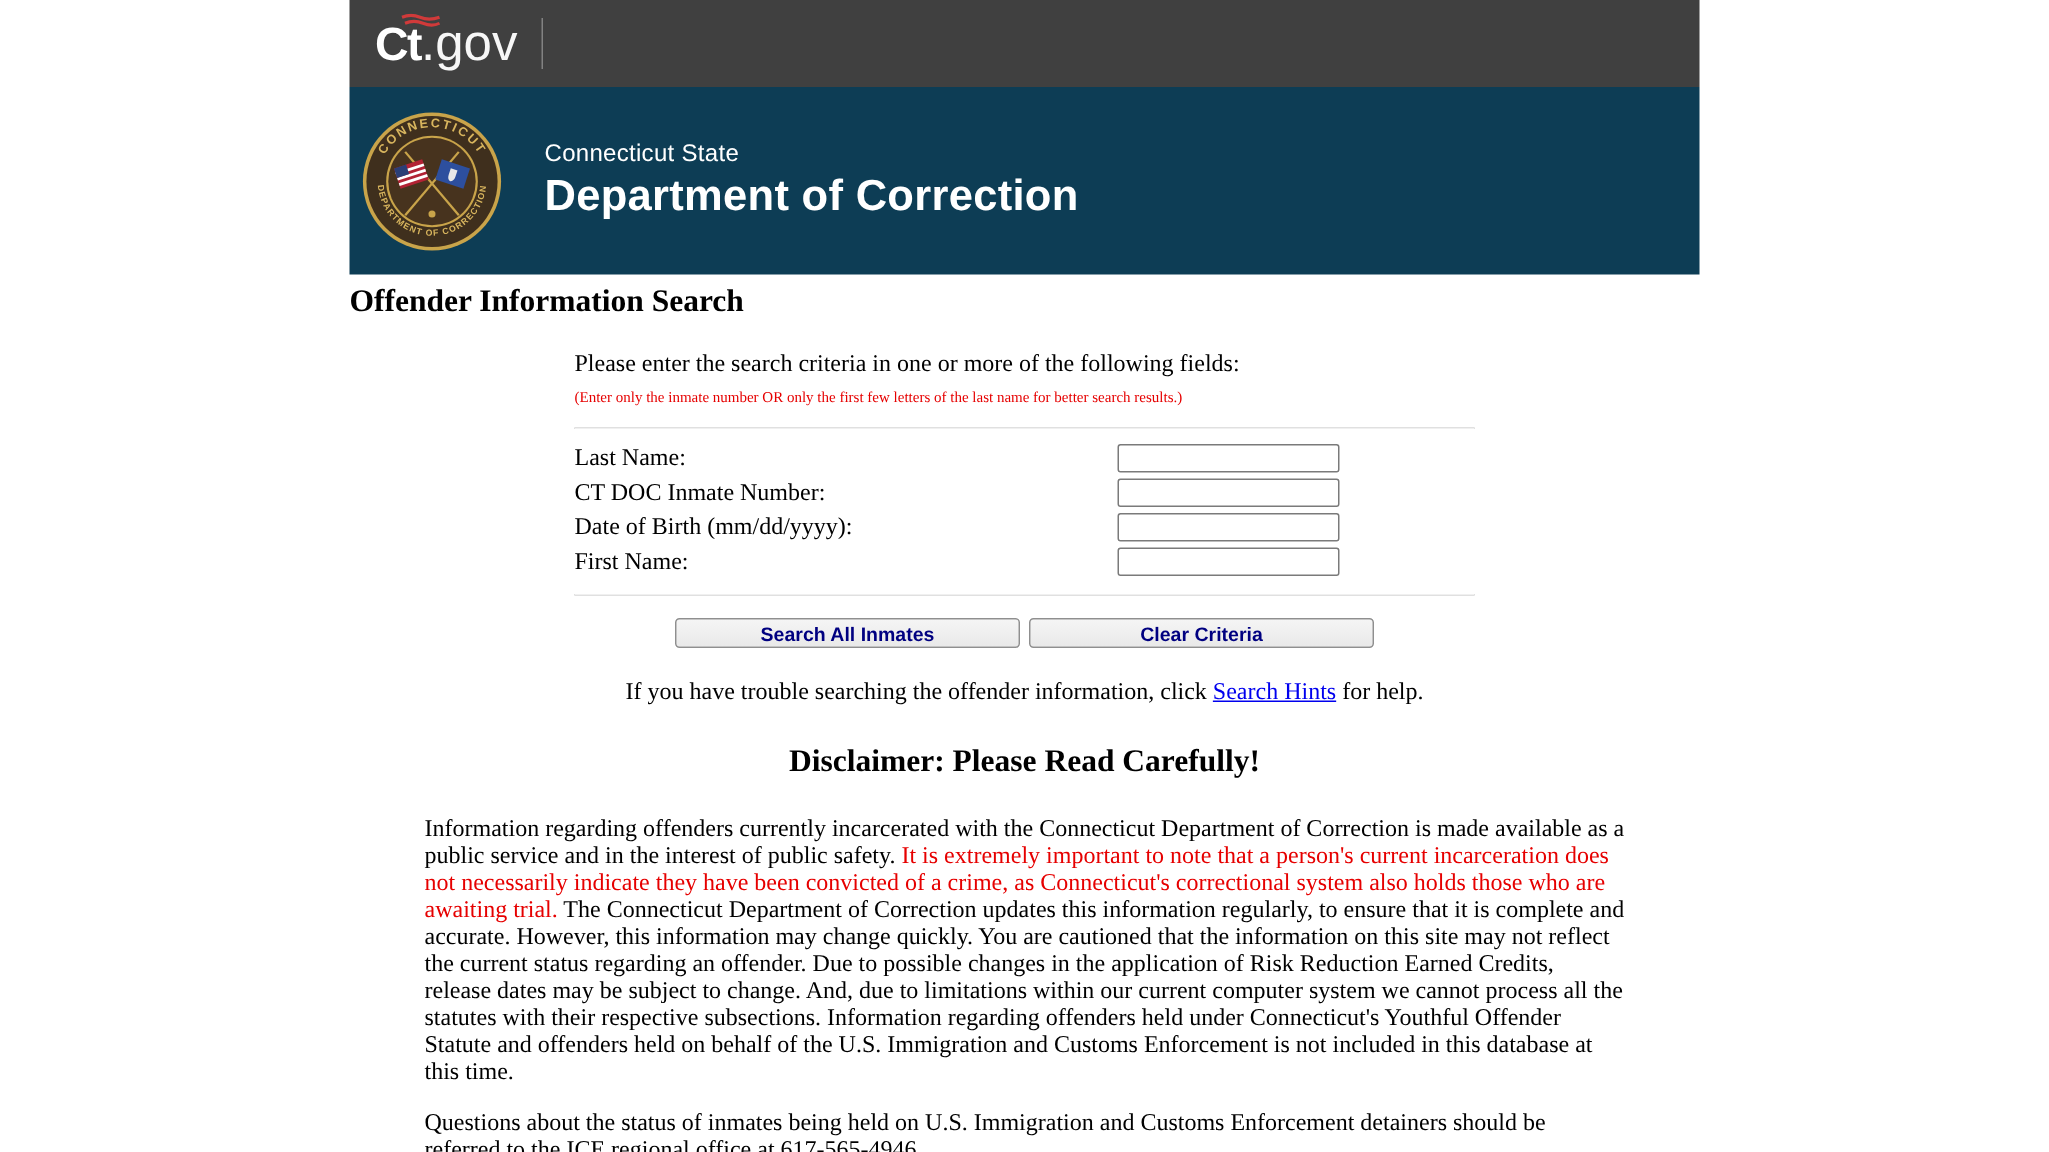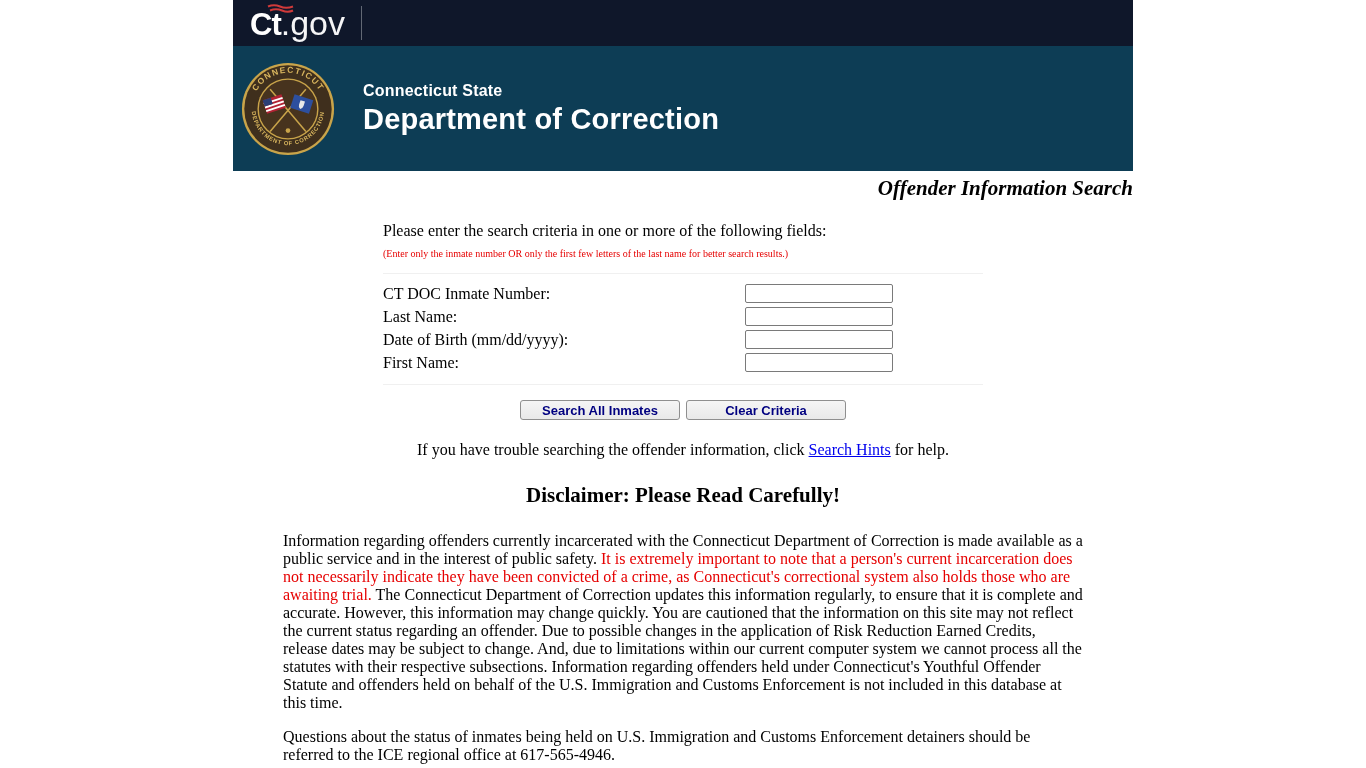--- a/index.html
+++ b/index.html
@@ -5,21 +5,21 @@
   * { box-sizing: border-box; }
   html, body { margin: 0; padding: 0; background: #ffffff; }
   body {
     width: 1366px; height: 768px; overflow: hidden;
     font-family: "Liberation Serif", serif; color: #000;
   }
   .content-col { width: 900px; margin: 0 auto; }
 
   
   .topbar {
-    height: 46px; background: #0f172a;
+    height: 58px; background: #404040;
     display: flex; align-items: center; padding-left: 17px;
   }
   .ctgov-logo {
     position: relative; display: flex; align-items: baseline;
     color: #fff; font-family: "Liberation Sans", sans-serif;
     padding-right: 16px; cursor: pointer; text-decoration: none;
   }
   .ctgov-logo .ct { font-size: 31px; font-weight: bold; letter-spacing: -1px; line-height: 1; }
   .ctgov-logo .gov { font-size: 34px; font-weight: 300; line-height: 1; opacity: .96; }
   .ctgov-stripes { position: absolute; top: -3px; left: 17px; }
@@ -29,42 +29,42 @@
     font-size: 16px; line-height: 20px; font-weight: 400;
   }
 
   
   .mainbar {
     height: 125px; background: #0d3d55;
     display: flex; align-items: center; padding-left: 8px;
   }
   .seal-wrap svg { width: 94px; height: 94px; display: block; }
   .agency { margin-left: 28px; color: #fff; font-family: "Liberation Sans", sans-serif; }
-  .agency-small { font-size: 16px; font-weight: 700; letter-spacing: .2px; }
+  .agency-small { font-size: 16px; font-weight: 400; letter-spacing: .2px; }
   .agency-large { font-size: 29px; font-weight: bold; letter-spacing: .2px; margin-top: 3px; }
 
   
-  .page-title { font-size: 21px; font-weight: bold; text-align: right; margin: 5px 0 0; font-style: italic; }
+  .page-title { font-size: 21px; font-weight: bold; text-align: left; margin: 5px 0 0; }
   .form-wrap { width: 600px; margin: 0 auto; }
   .intro { font-size: 16px; margin: 20px 0 4px; line-height: 19px; }
   .note { font-size: 10px; margin: 2px 0 0; line-height: 19px; color: #e60000; }
   .rule {
     border: none; height: 1px; background: #a3a3a3;
     border-bottom: 1px solid #f0f0f0; margin: 10px 0 8px;
   }
   .form-row { display: flex; align-items: center; justify-content: space-between; height: 23px; }
   .form-row label { font-size: 16px; }
   .form-row input {
     width: 148px; height: 19px; border: 1px solid #7a7a7a; border-radius: 2px;
     margin-right: 90px; font: 13px "Liberation Sans", sans-serif; padding: 1px 3px;
     background: #fff;
   }
   .btn-row { display: flex; justify-content: center; gap: 6px; margin-top: 15px; }
   .btn {
-    width: 160px; height: 20px;
+    width: 230px; height: 20px;
     background: linear-gradient(#f5f5f5, #e9e9e9);
     border: 1px solid #8f8f8f; border-radius: 3px;
     color: #000080; font: bold 13px "Liberation Sans", sans-serif;
     line-height: 17px; cursor: pointer;
   }
   .help { font-size: 16px; margin: 21px 0 0; padding: 0 50px; text-align: center; }
   .help a { color: #0000ee; text-decoration: underline; cursor: pointer; }
 
   
   .disclaimer-title { font-size: 21px; font-weight: bold; text-align: center; margin: 24px 0 0; }
@@ -136,25 +136,25 @@
   <main>
     <h1 class="page-title">Offender Information Search</h1>
 
     <div class="form-wrap">
       <p class="intro">Please enter the search criteria in one or more of the following fields:</p>
       <p class="note">(Enter only the inmate number OR only the first few letters of the last name for better search results.)</p>
 
       <hr class="rule">
 
       <div class="form-row">
-        <label>CT DOC Inmate Number:</label>
+        <label>Last Name:</label>
         <input type="text" value="" style="">
       </div>
       <div class="form-row">
-        <label>Last Name:</label>
+        <label>CT DOC Inmate Number:</label>
         <input type="text" value="" style="">
       </div>
       <div class="form-row">
         <label>Date of Birth (mm/dd/yyyy):</label>
         <input type="text" value="" style="">
       </div>
       <div class="form-row">
         <label>First Name:</label>
         <input type="text" value="" style="">
       </div>

